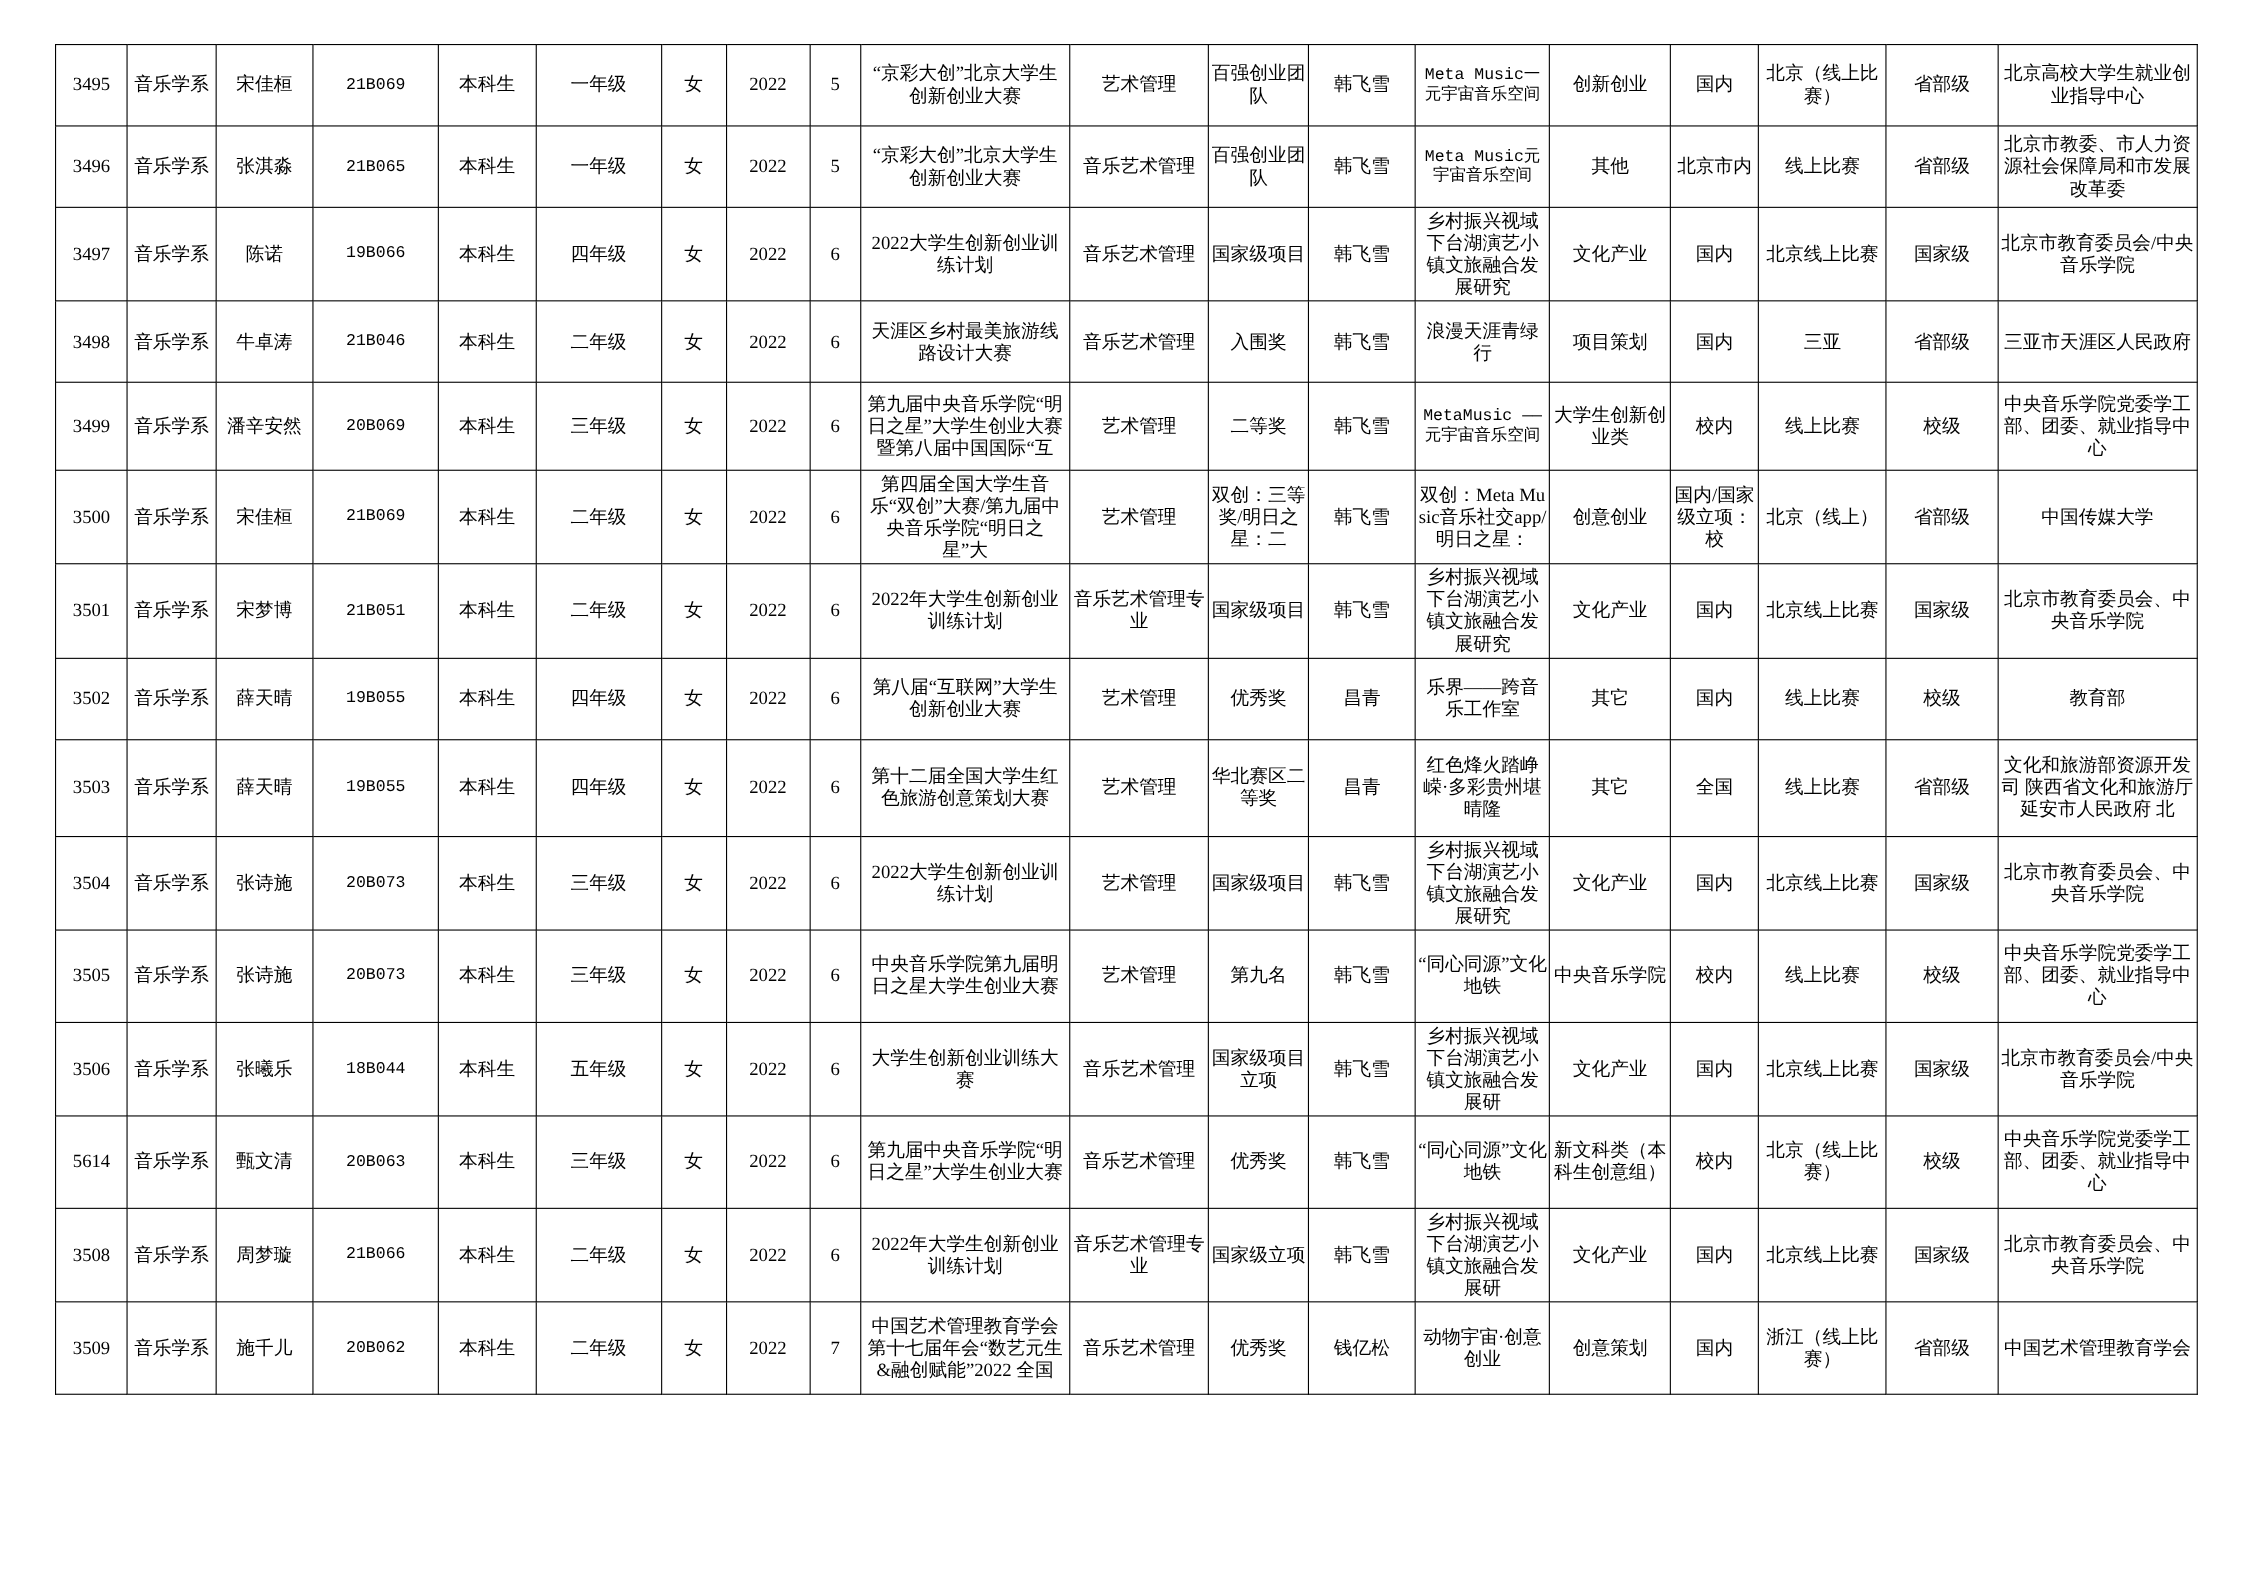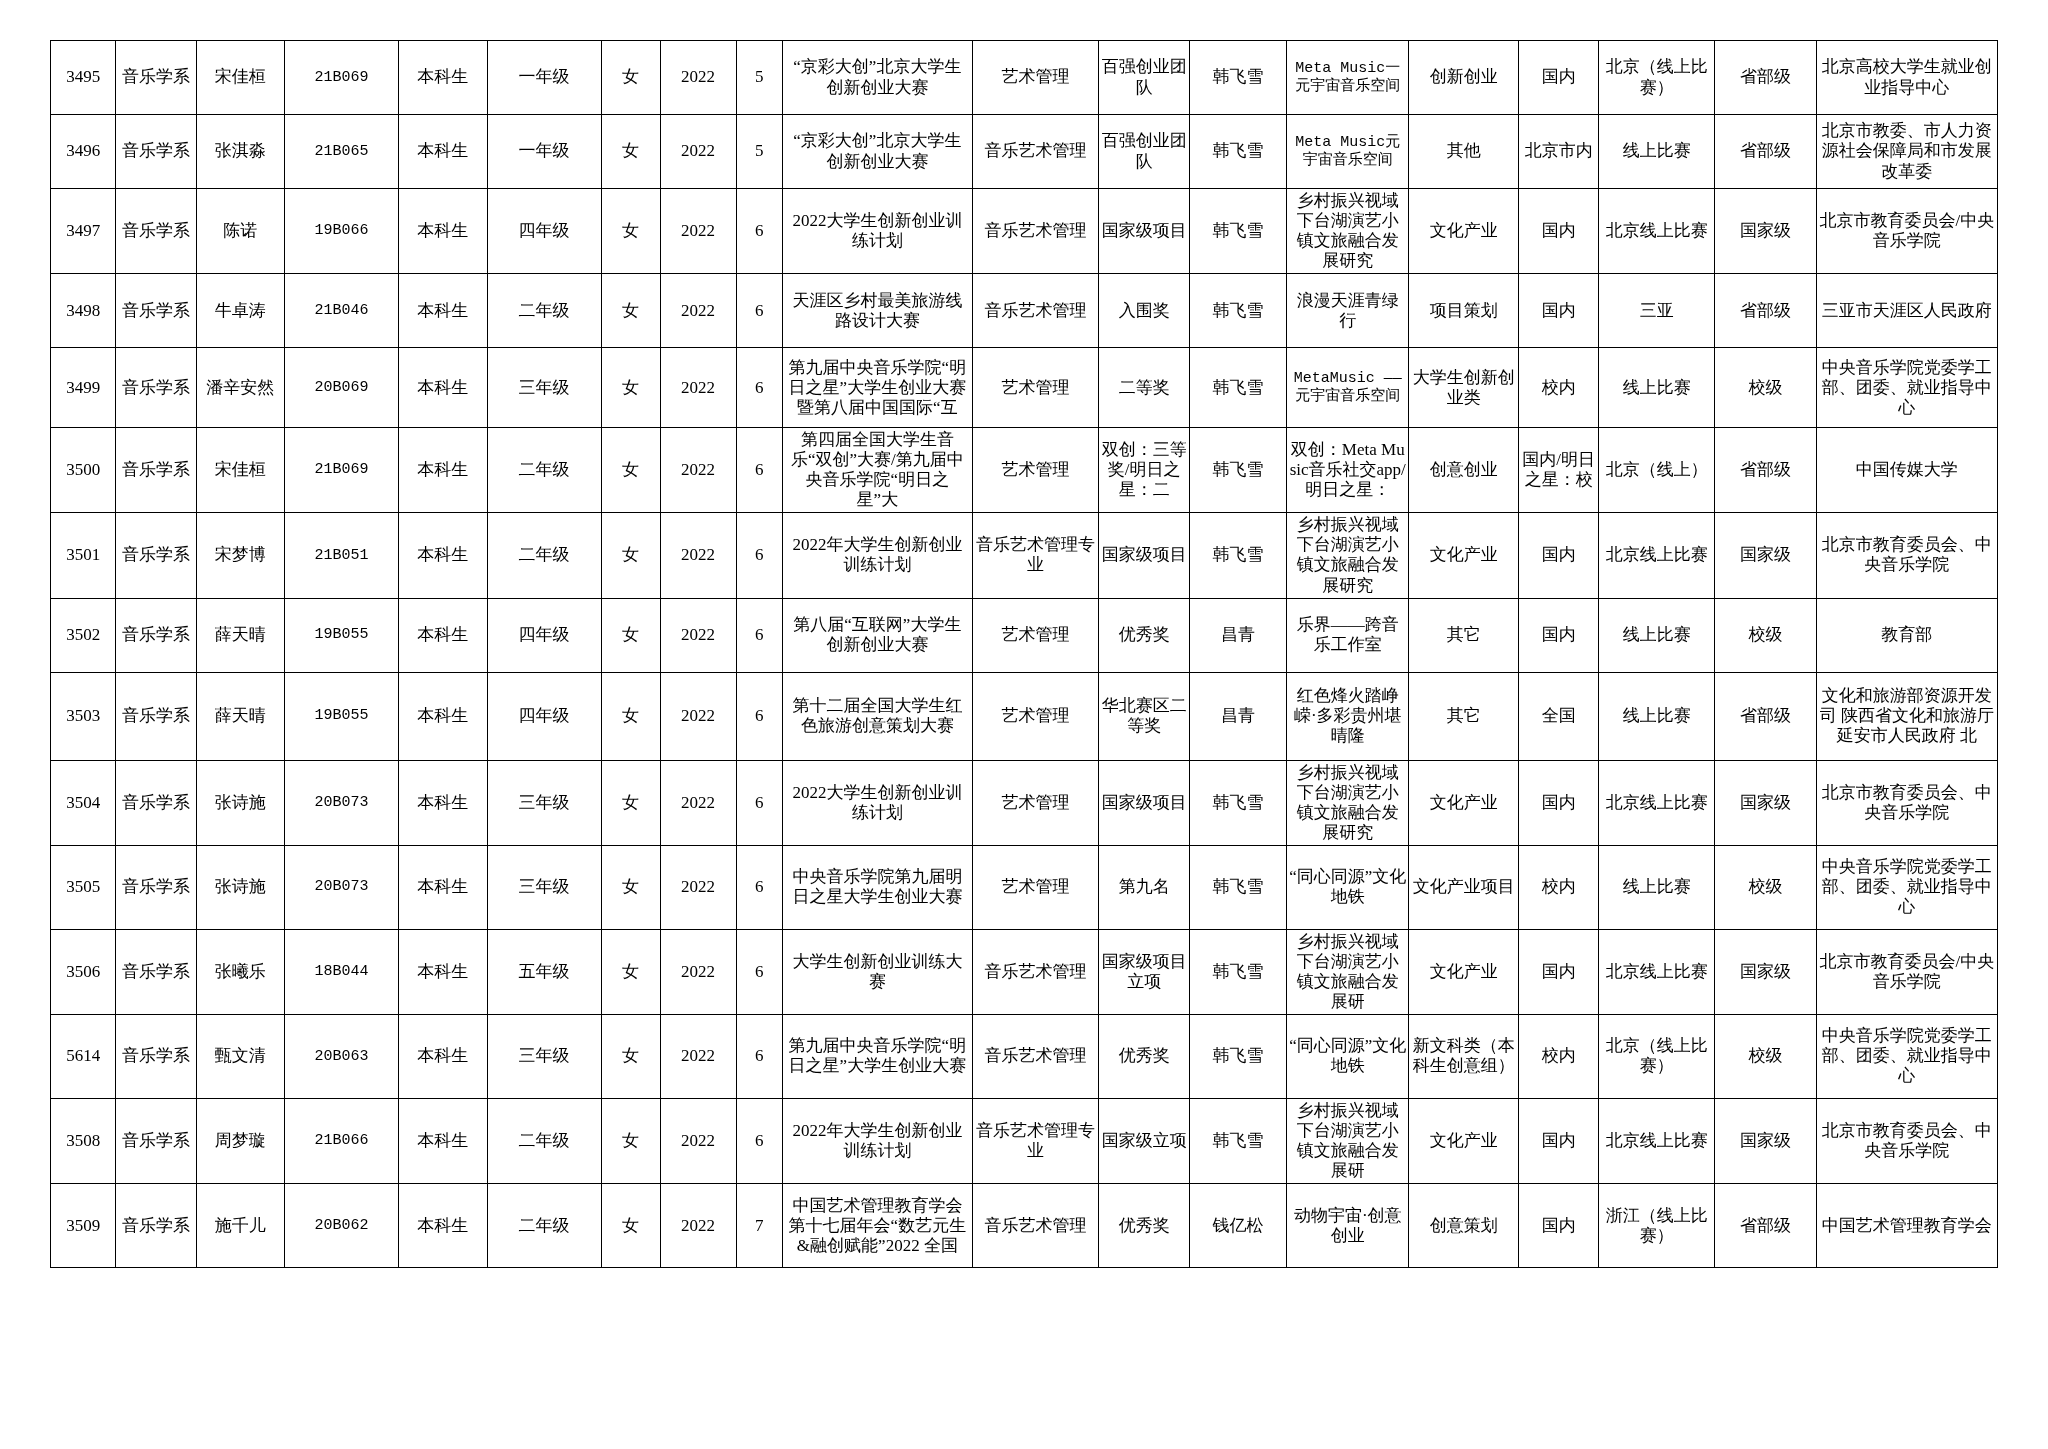--- a/index.html
+++ b/index.html
@@ -434,21 +434,21 @@
         <td>
             <span class="clip">韩飞雪</span>
           </td>
         <td>
             <span class="clip">双创：Meta Music音乐社交app/明日之星：</span>
           </td>
         <td>
             <span class="clip">创意创业</span>
           </td>
         <td>
-            <span class="clip">国内/明日之星：校</span>
+            <span class="clip">国内/国家级立项：校</span>
           </td>
         <td>
             <span class="clip">北京（线上）</span>
           </td>
         <td>
             <span class="clip">省部级</span>
           </td>
         <td>
             <span class="clip">中国传媒大学</span>
           </td>
@@ -731,21 +731,21 @@
         <td>
             <span class="clip">第九名</span>
           </td>
         <td>
             <span class="clip">韩飞雪</span>
           </td>
         <td>
             <span class="clip">“同心同源”文化地铁</span>
           </td>
         <td>
-            <span class="clip">文化产业项目</span>
+            <span class="clip">中央音乐学院</span>
           </td>
         <td>
             <span class="clip">校内</span>
           </td>
         <td>
             <span class="clip">线上比赛</span>
           </td>
         <td>
             <span class="clip">校级</span>
           </td>

